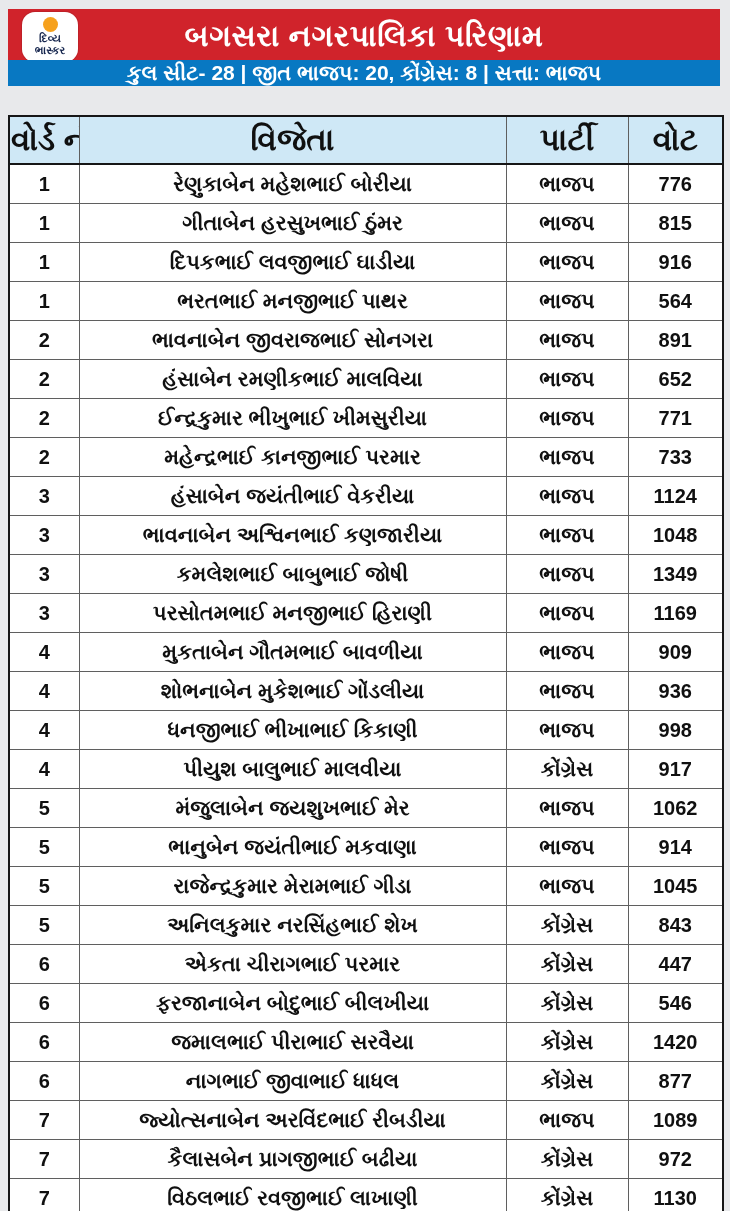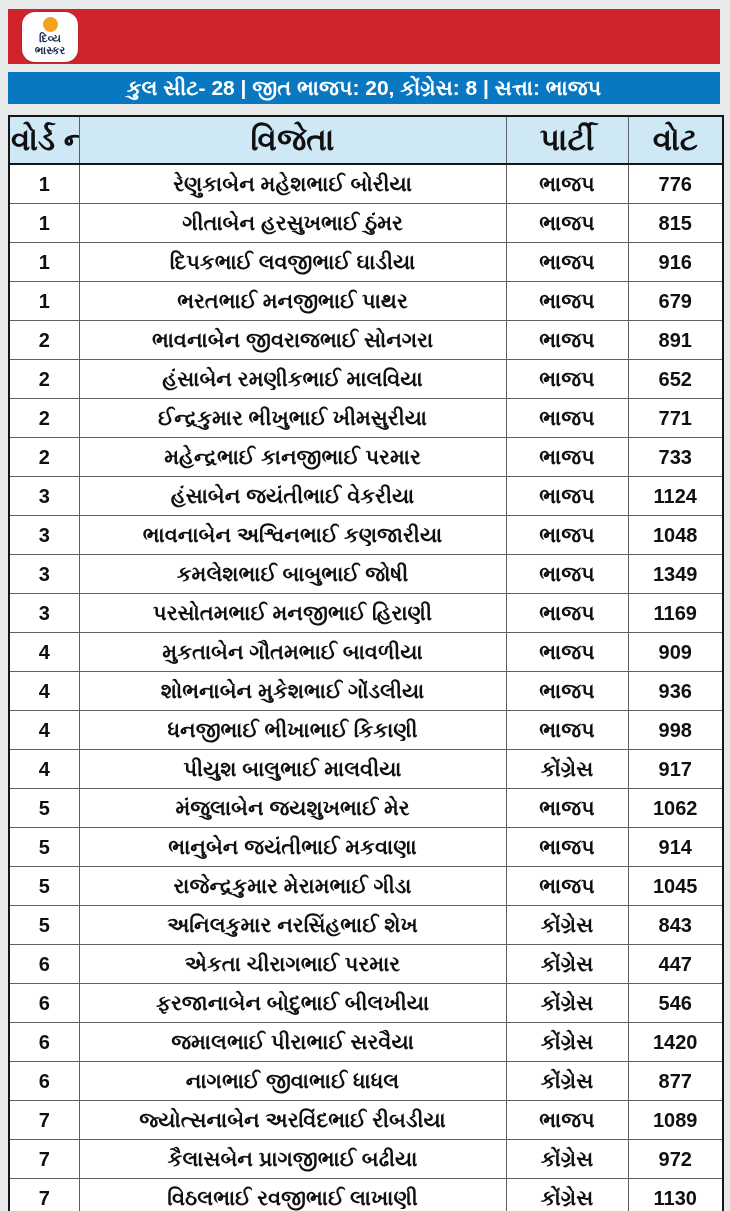--- a/index.html
+++ b/index.html
@@ -26,21 +26,21 @@
   }
   .logo-dot {
     width:15px; height:15px; border-radius:50%;
     background:var(--logo-orange,#f6a11d); margin-bottom:1px;
   }
   .logo-text {
     font-size:11px; font-weight:bold; color:#15254d;
     line-height:1.05; text-align:center; white-space:nowrap;
   }
   .subbar {
-    position:absolute; left:8px; top:72px; width:712px; height:32px;
+    position:absolute; left:8px; top:60px; width:712px; height:26px;
     background:var(--subbar-blue,#0878c2);
     display:flex; align-items:center; justify-content:center;
   }
   .subbar-text { color:#ffffff; font-weight:bold; font-size:21px; }
   .tablewrap { position:absolute; left:8px; top:115px; width:714px; }
   table.results {
     border-collapse:collapse; table-layout:fixed; width:714px;
     background:#ffffff; border:2px solid #161616;
   }
   col.c-ward   { width:70px; }
@@ -63,20 +63,21 @@
 </style>
 </head>
 <body style="--page-bg: #e8e9eb; --banner-red: #d0232b; --subbar-blue: #0878c2; --table-header-blue: #cfe8f6; --logo-orange: #f6a11d;">
 
 <div class="banner">
   <div class="logo">
     <div class="logo-dot"></div>
     <div class="logo-text">દિવ્ય</div>
     <div class="logo-text">ભાસ્કર</div>
   </div>
+  <div class="title">બગસરા નગરપાલિકા પરિણામ</div>
 </div>
 
 <div class="subbar">
   <div class="subbar-text">કુલ સીટ- 28 | જીત ભાજપ: 20, કોંગ્રેસ: 8 | સત્તા: ભાજપ</div>
 </div>
 
 <div class="tablewrap">
   <table class="results">
     <colgroup>
       <col class="c-ward">
@@ -108,21 +109,21 @@
         <tr>
           <td class="col-ward">1</td>
           <td class="col-winner">દિપકભાઈ લવજીભાઈ ઘાડીયા</td>
           <td class="col-party">ભાજપ</td>
           <td class="col-votes">916</td>
         </tr>
         <tr>
           <td class="col-ward">1</td>
           <td class="col-winner">ભરતભાઈ મનજીભાઈ પાથર</td>
           <td class="col-party">ભાજપ</td>
-          <td class="col-votes">679</td>
+          <td class="col-votes">564</td>
         </tr>
         <tr>
           <td class="col-ward">2</td>
           <td class="col-winner">ભાવનાબેન જીવરાજભાઈ સોનગરા</td>
           <td class="col-party">ભાજપ</td>
           <td class="col-votes">891</td>
         </tr>
         <tr>
           <td class="col-ward">2</td>
           <td class="col-winner">હંસાબેન રમણીકભાઈ માલવિયા</td>

